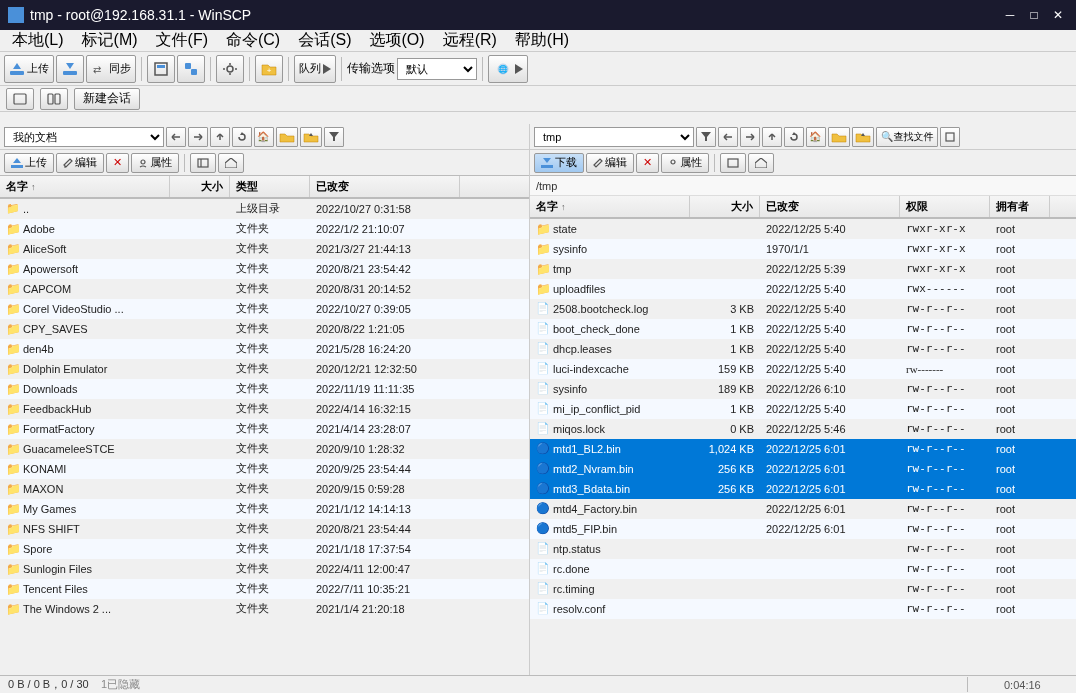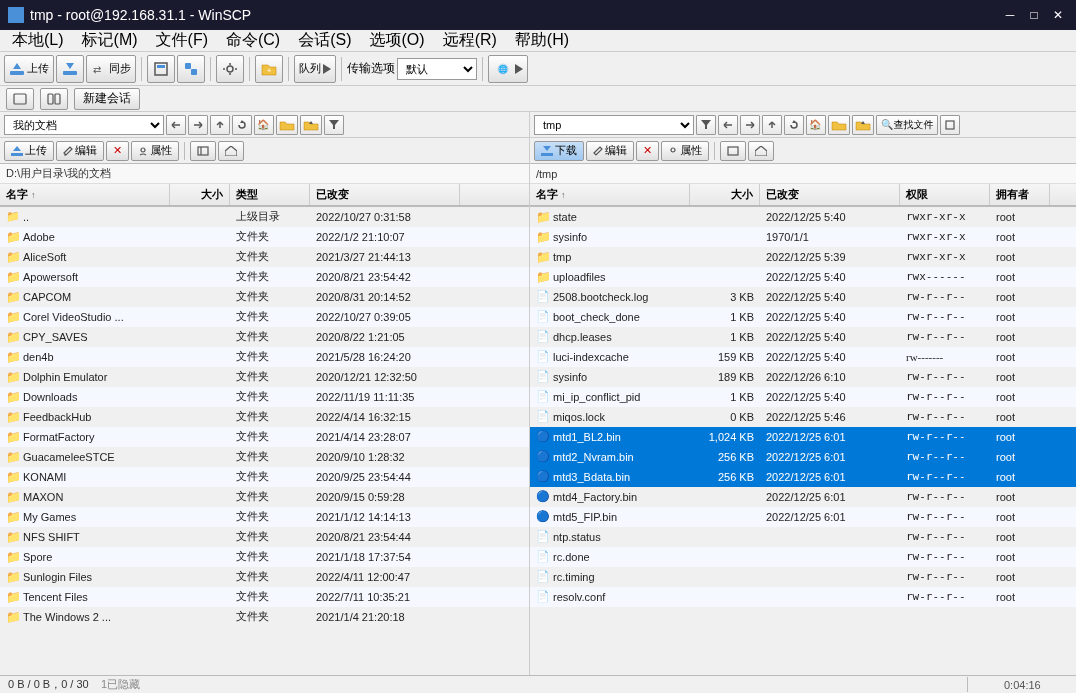--- a/index.html
+++ b/index.html
@@ -102,20 +102,21 @@
       height: calc(693px - 30px - 22px - 34px - 26px - 18px);
     }
 
     
     .pane {
       display: flex;
       flex-direction: column;
       border-right: 1px solid #ccc;
       flex: 1;
       overflow: hidden;
+      margin-top: 12px;
     }
     .pane:last-child { border-right: none; justify-content: center; }
 
     
     .pane-toolbar {
       background: #f0f0f0;
       height: 26px;
       display: flex;
       align-items: center;
       padding: 0 4px;
@@ -475,23 +476,20 @@
             <line x1="4" y1="1" x2="4" y2="9" stroke="#555" stroke-width="1.2"></line>
           </svg>
       </button>
       <button class="action-btn">
         <svg width="12" height="10" viewBox="0 0 12 10">
             <polygon points="0,5 6,0 12,5 12,10 0,10" fill="none" stroke="#555" stroke-width="1.2"></polygon>
           </svg>
       </button>
     </div>
 
-    <div class="path-bar">
-      <span>D:\用户目录\我的文档</span>
-    </div>
 
     <div class="file-list-container">
       <div class="file-list-header">
         <div class="col-header left-col-name">名字 <span class="col-sort">↑</span></div>
         <div class="col-header left-col-size">大小</div>
         <div class="col-header left-col-type">类型</div>
         <div class="col-header left-col-date">已改变</div>
       </div>
       <div class="file-list" id="left-file-list">
       <div class="file-row">

